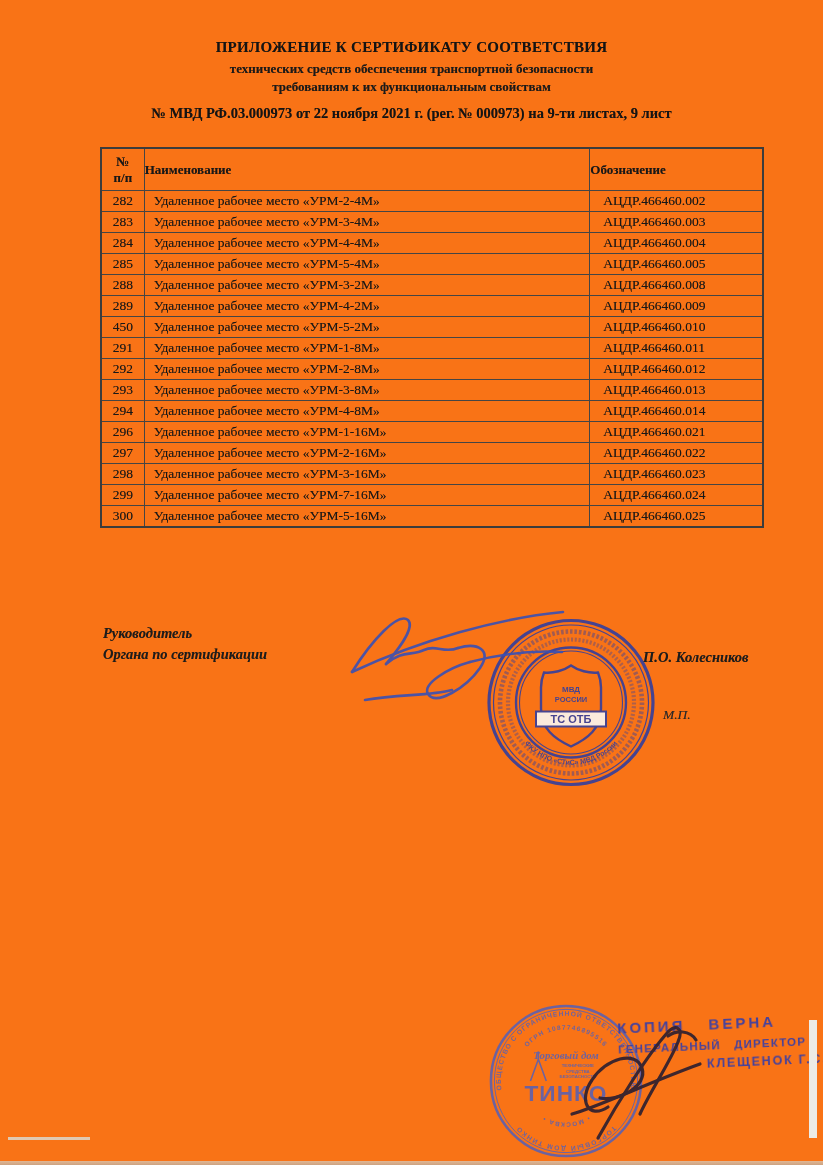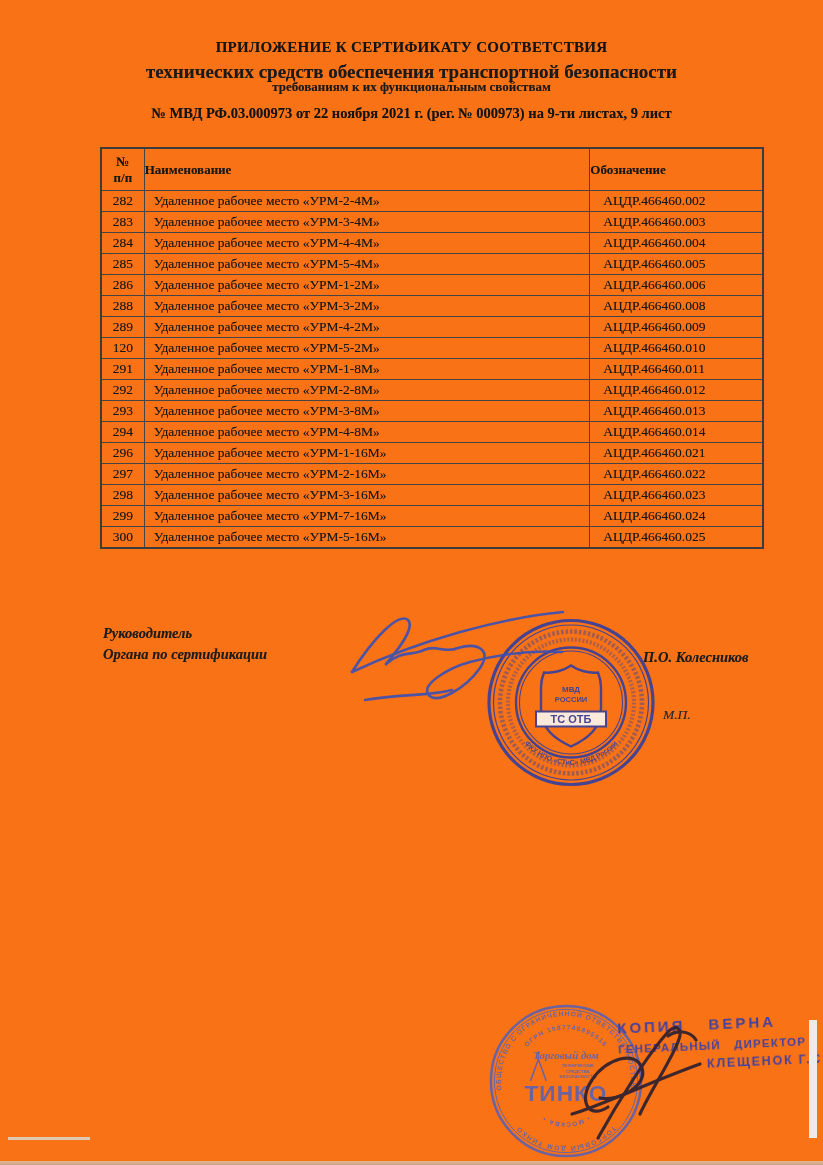--- a/index.html
+++ b/index.html
@@ -4,21 +4,21 @@
 <style>
   html,body{margin:0;padding:0;background:#e8e8e4;}
   .page{
     position:relative;width:823px;height:1165px;margin:0 auto;
     background:#f97316;overflow:hidden;
     font-family:"Liberation Serif", serif;color:#181818;padding-left:44px;
   }
   
   .hdr{position:absolute;left:0;width:823px;text-align:center;font-weight:bold;}
   .hdr-1{top:39px;font-size:15px;letter-spacing:.3px;color:#141414;}
-  .hdr-2{top:61px;font-size:19px;color:#1a1a1a;}
+  .hdr-2{top:61px;font-size:13px;color:#1a1a1a;}
   .hdr-3{top:79px;font-size:13px;color:#1a1a1a;}
   .hdr-cert{top:105px;font-size:14.5px;color:#141414;}
   .hdr, .doc-table, .sig-text{text-shadow:0 0 .5px rgba(20,20,20,.45);}
   
   .tbl-wrap{position:absolute;left:100px;top:147px;width:664px;}
   table.doc-table{width:100%;border-collapse:collapse;border:2px solid #3c3c3c;}
   .doc-table th,.doc-table td{border:1px solid #454545;padding:0;vertical-align:middle;}
   .doc-table th{height:41px;font-size:13px;line-height:1.2;font-weight:bold;text-align:center;}
   .doc-table td{height:20px;font-size:13.5px;}
   .c-num{width:43px;text-align:center;}
@@ -87,36 +87,31 @@
             <td class="c-num">284</td>
             <td class="c-name">Удаленное рабочее место «УРМ-4-4М»</td>
             <td class="c-code">АЦДР.466460.004</td>
           </tr>
           <tr>
             <td class="c-num">285</td>
             <td class="c-name">Удаленное рабочее место «УРМ-5-4М»</td>
             <td class="c-code">АЦДР.466460.005</td>
           </tr>
           <tr>
-            <td class="c-num">286</td>
-            <td class="c-name">Удаленное рабочее место «УРМ-1-2М»</td>
-            <td class="c-code">АЦДР.466460.006</td>
-          </tr>
-          <tr>
             <td class="c-num">288</td>
             <td class="c-name">Удаленное рабочее место «УРМ-3-2М»</td>
             <td class="c-code">АЦДР.466460.008</td>
           </tr>
           <tr>
             <td class="c-num">289</td>
             <td class="c-name">Удаленное рабочее место «УРМ-4-2М»</td>
             <td class="c-code">АЦДР.466460.009</td>
           </tr>
           <tr>
-            <td class="c-num">120</td>
+            <td class="c-num">450</td>
             <td class="c-name">Удаленное рабочее место «УРМ-5-2М»</td>
             <td class="c-code">АЦДР.466460.010</td>
           </tr>
           <tr>
             <td class="c-num">291</td>
             <td class="c-name">Удаленное рабочее место «УРМ-1-8М»</td>
             <td class="c-code">АЦДР.466460.011</td>
           </tr>
           <tr>
             <td class="c-num">292</td>

